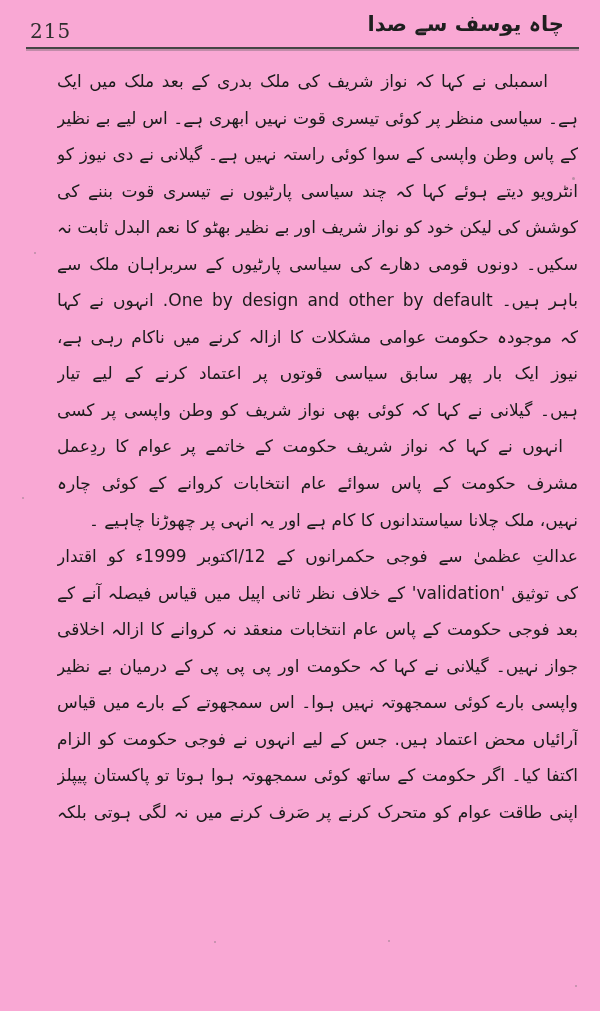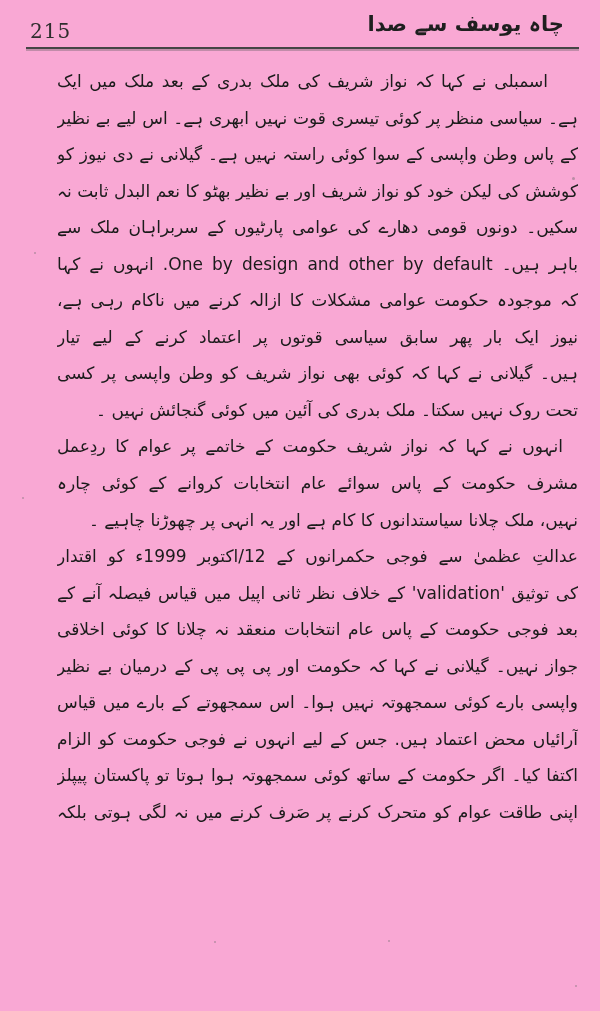--- a/index.html
+++ b/index.html
@@ -84,33 +84,33 @@
   <span class="page-number">215</span>
 
   <span class="header-title">چاہ یوسف سے صدا</span>
 
   <div class="header-rule"></div>
 
   <div class="body-text">
     <div class="line indent-lg">اسمبلی نے کہا کہ نواز شریف کی ملک بدری کے بعد ملک میں ایک سیاسی خلا</div>
     <div class="line">ہے۔ سیاسی منظر پر کوئی تیسری قوت نہیں ابھری ہے۔ اس لیے بے نظیر بھٹو</div>
     <div class="line">کے پاس وطن واپسی کے سوا کوئی راستہ نہیں ہے۔ گیلانی نے دی نیوز کو</div>
+    <div class="line">انٹرویو دیتے ہوئے کہا کہ چند سیاسی پارٹیوں نے تیسری قوت بننے کی</div>
     <div class="line">کوشش کی لیکن خود کو نواز شریف اور بے نظیر بھٹو کا نعم البدل ثابت نہ کر</div>
-    <div class="line">سکیں۔ دونوں قومی دھارے کی عوامی پارٹیوں کے سربراہان ملک سے</div>
+    <div class="line">سکیں۔ دونوں قومی دھارے کی سیاسی پارٹیوں کے سربراہان ملک سے</div>
     <div class="line">باہر ہیں۔ One by design and other by default. انہوں نے کہا</div>
     <div class="line">کہ موجودہ حکومت عوامی مشکلات کا ازالہ کرنے میں ناکام رہی ہے، لہٰذا</div>
     <div class="line">نیوز ایک بار پھر سابق سیاسی قوتوں پر اعتماد کرنے کے لیے تیار</div>
     <div class="line">ہیں۔ گیلانی نے کہا کہ کوئی بھی نواز شریف کو وطن واپسی پر کسی قانون کے</div>
-    <div class="line para-end">تحت روک نہیں سکتا۔ ملک بدری کی آئین میں کوئی گنجائش نہیں ۔</div>
     <div class="line indent-sm">انہوں نے کہا کہ نواز شریف حکومت کے خاتمے پر عوام کا ردِعمل جذباتی تھا</div>
     <div class="line">مشرف حکومت کے پاس سوائے عام انتخابات کروانے کے کوئی چارہ</div>
     <div class="line para-end">نہیں، ملک چلانا سیاستدانوں کا کام ہے اور یہ انہی پر چھوڑنا چاہیے ۔</div>
     <div class="line">عدالتِ عظمیٰ سے فوجی حکمرانوں کے 12/اکتوبر 1999ء کو اقتدار سنبھالنے</div>
     <div class="line">کی توثیق 'validation' کے خلاف نظر ثانی اپیل میں قیاس فیصلہ آنے کے</div>
-    <div class="line">بعد فوجی حکومت کے پاس عام انتخابات منعقد نہ چلانا کا کوئی اخلاقی</div>
+    <div class="line">بعد فوجی حکومت کے پاس عام انتخابات منعقد نہ کروانے کا ازالہ اخلاقی</div>
     <div class="line">جواز نہیں۔ گیلانی نے کہا کہ حکومت اور پی پی پی کے درمیان بے نظیر کی</div>
     <div class="line">واپسی بارے کوئی سمجھوتہ نہیں ہوا۔ اس سمجھوتے کے بارے میں قیاس</div>
     <div class="line">آرائیاں محض اعتماد ہیں. جس کے لیے انہوں نے فوجی حکومت کو الزام</div>
     <div class="line">اکتفا کیا۔ اگر حکومت کے ساتھ کوئی سمجھوتہ ہوا ہوتا تو پاکستان پیپلز پارٹی</div>
     <div class="line">اپنی طاقت عوام کو متحرک کرنے پر صَرف کرنے میں نہ لگی ہوتی بلکہ آرام</div>
   </div>
 
   <div class="speck" style="top:177px; left:572px; width:3px; height:3px;"></div>
   <div class="speck" style="top:252px; left:34px;  width:2px; height:2px;"></div>
   <div class="speck" style="top:497px; left:22px;  width:2px; height:2px;"></div>

